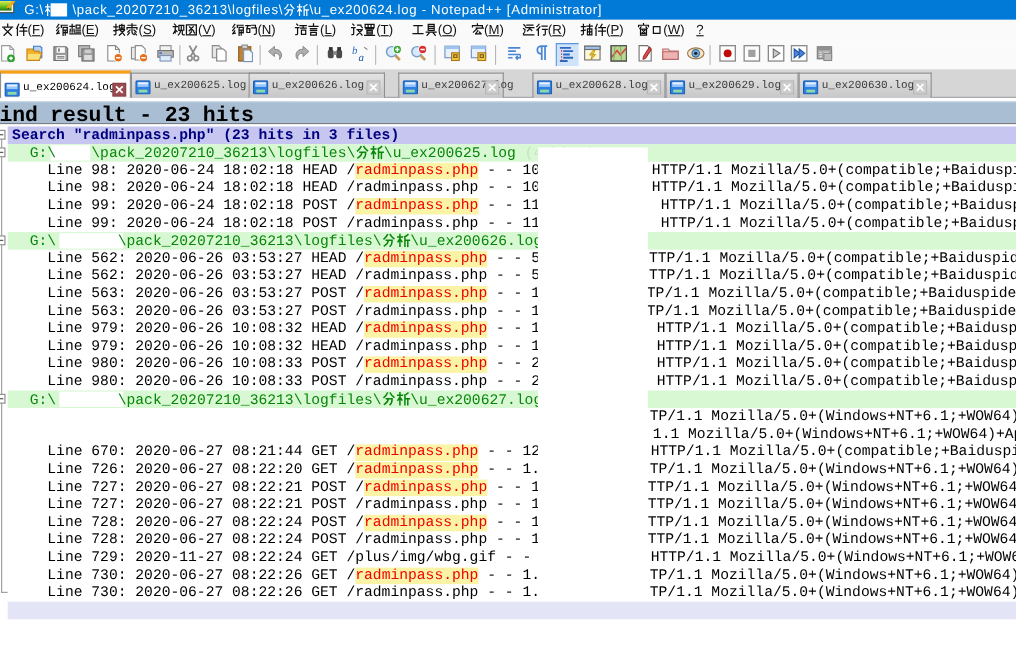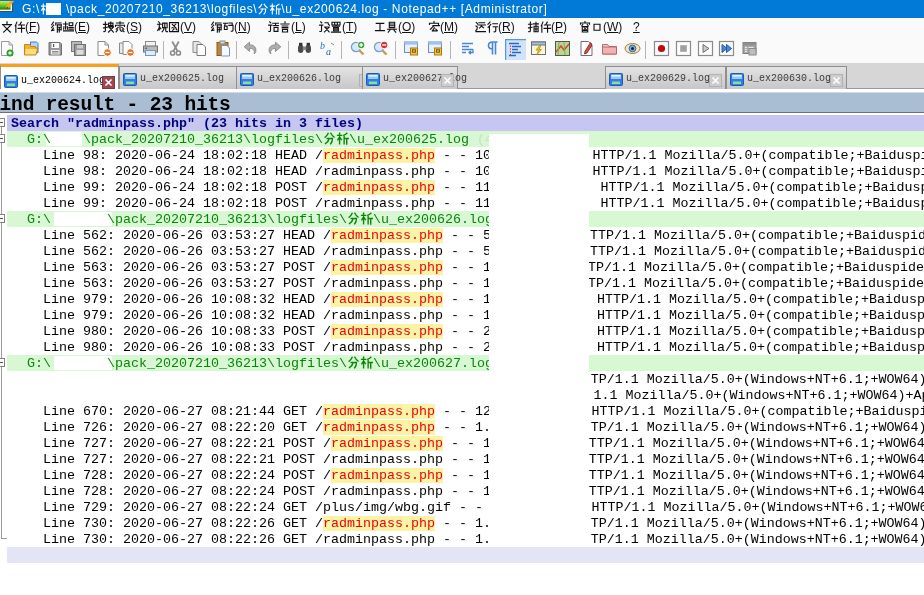--- a/index.html
+++ b/index.html
@@ -331,41 +331,54 @@
           <rect x="2" y="1.5" width="10" height="4.5" fill="#9cc6ff"></rect>
           <rect x="2.5" y="2" width="9" height="1.6" fill="#e8f2ff"></rect>
           <rect x="3" y="8.5" width="8" height="2.6" fill="#8fd8a8"></rect>
         </svg>
         <span class="tl">u_ex200625.log</span>
         <span class="tx"><svg width="13" height="13" viewBox="0 0 13 13">
             <rect x="0.5" y="0.5" width="12" height="12" fill="#cdcdcd" stroke="#b2b2b2"></rect>
             <path d="M3.5 3.5 L9.5 9.5 M9.5 3.5 L3.5 9.5" stroke="#fff" stroke-width="1.6"></path>
           </svg></span>
       </div>
-<div class="tab" style="left:236px;width:140px">
+<div class="tab" style="left:226px;width:124px">
         <svg width="14" height="13" viewBox="0 0 14 13" class="flop">
           <rect x="0.5" y="0.5" width="13" height="12" rx="1" fill="#2d7fe0" stroke="#1b5bb0"></rect>
           <rect x="2" y="1.5" width="10" height="4.5" fill="#9cc6ff"></rect>
           <rect x="2.5" y="2" width="9" height="1.6" fill="#e8f2ff"></rect>
           <rect x="3" y="8.5" width="8" height="2.6" fill="#8fd8a8"></rect>
         </svg>
         <span class="tl">u_ex200626.log</span>
         <span class="tx"><svg width="13" height="13" viewBox="0 0 13 13">
             <rect x="0.5" y="0.5" width="12" height="12" fill="#cdcdcd" stroke="#b2b2b2"></rect>
             <path d="M3.5 3.5 L9.5 9.5 M9.5 3.5 L3.5 9.5" stroke="#fff" stroke-width="1.6"></path>
           </svg></span>
       </div>
 <div class="tab" style="left:362px;width:96px">
         <svg width="14" height="13" viewBox="0 0 14 13" class="flop">
           <rect x="0.5" y="0.5" width="13" height="12" rx="1" fill="#2d7fe0" stroke="#1b5bb0"></rect>
           <rect x="2" y="1.5" width="10" height="4.5" fill="#9cc6ff"></rect>
           <rect x="2.5" y="2" width="9" height="1.6" fill="#e8f2ff"></rect>
           <rect x="3" y="8.5" width="8" height="2.6" fill="#8fd8a8"></rect>
         </svg>
         <span class="tl">u_ex200627.log</span>
+        <span class="tx"><svg width="13" height="13" viewBox="0 0 13 13">
+            <rect x="0.5" y="0.5" width="12" height="12" fill="#cdcdcd" stroke="#b2b2b2"></rect>
+            <path d="M3.5 3.5 L9.5 9.5 M9.5 3.5 L3.5 9.5" stroke="#fff" stroke-width="1.6"></path>
+          </svg></span>
+      </div>
+<div class="tab" style="left:484px;width:121px">
+        <svg width="14" height="13" viewBox="0 0 14 13" class="flop">
+          <rect x="0.5" y="0.5" width="13" height="12" rx="1" fill="#2d7fe0" stroke="#1b5bb0"></rect>
+          <rect x="2" y="1.5" width="10" height="4.5" fill="#9cc6ff"></rect>
+          <rect x="2.5" y="2" width="9" height="1.6" fill="#e8f2ff"></rect>
+          <rect x="3" y="8.5" width="8" height="2.6" fill="#8fd8a8"></rect>
+        </svg>
+        <span class="tl">u_ex200628.log</span>
         <span class="tx"><svg width="13" height="13" viewBox="0 0 13 13">
             <rect x="0.5" y="0.5" width="12" height="12" fill="#cdcdcd" stroke="#b2b2b2"></rect>
             <path d="M3.5 3.5 L9.5 9.5 M9.5 3.5 L3.5 9.5" stroke="#fff" stroke-width="1.6"></path>
           </svg></span>
       </div>
 <div class="tab" style="left:605px;width:121px">
         <svg width="14" height="13" viewBox="0 0 14 13" class="flop">
           <rect x="0.5" y="0.5" width="13" height="12" rx="1" fill="#2d7fe0" stroke="#1b5bb0"></rect>
           <rect x="2" y="1.5" width="10" height="4.5" fill="#9cc6ff"></rect>
           <rect x="2.5" y="2" width="9" height="1.6" fill="#e8f2ff"></rect>
@@ -425,21 +438,21 @@
             <path fill="none" stroke="currentColor" stroke-width="1.7" stroke-linecap="square" d="M4.4 1.4 V14.6 M2 4.2 H7 M4.2 6.4 L2.2 9.6 M4.6 6.4 L6.6 9.4 M13.4 1.6 Q11.4 3.4 9.6 4 M10 4 V14.6 M10 8 H15.4 M13.2 8 V14.8"></path>
           </svg>\u_ex200627.log</span></div>
 <div class="row" style="top:258px"><span class="t rt" style="left:590.7px">TP/1.1 Mozilla/5.0+(Windows+NT+6.1;+WOW64)+A</span></div>
 <div class="row" style="top:274px"><span class="t rt" style="left:593.5px">1.1 Mozilla/5.0+(Windows+NT+6.1;+WOW64)+Appl</span></div>
 <div class="row" style="top:290px"><span class="t lt" style="left:43px">Line 670: 2020-06-27 08:21:44 GET /<i class="hl">radminpass.php</i> - - 12</span><span class="t rt" style="left:591.5px">HTTP/1.1 Mozilla/5.0+(compatible;+Baiduspide</span></div>
 <div class="row" style="top:306px"><span class="t lt" style="left:43px">Line 726: 2020-06-27 08:22:20 GET /<i class="hl">radminpass.php</i> - - 1.</span><span class="t rt" style="left:590.7px">TP/1.1 Mozilla/5.0+(Windows+NT+6.1;+WOW64)+A</span></div>
 <div class="row" style="top:322px"><span class="t lt" style="left:43px">Line 727: 2020-06-27 08:22:21 POST /<i class="hl">radminpass.php</i> - - 1</span><span class="t rt" style="left:588.8px">TTP/1.1 Mozilla/5.0+(Windows+NT+6.1;+WOW64)+</span></div>
 <div class="row" style="top:338px"><span class="t lt" style="left:43px">Line 727: 2020-06-27 08:22:21 POST /radminpass.php - - 1</span><span class="t rt" style="left:588.8px">TTP/1.1 Mozilla/5.0+(Windows+NT+6.1;+WOW64)+</span></div>
 <div class="row" style="top:354px"><span class="t lt" style="left:43px">Line 728: 2020-06-27 08:22:24 POST /<i class="hl">radminpass.php</i> - - 1</span><span class="t rt" style="left:588.8px">TTP/1.1 Mozilla/5.0+(Windows+NT+6.1;+WOW64)+</span></div>
 <div class="row" style="top:370px"><span class="t lt" style="left:43px">Line 728: 2020-06-27 08:22:24 POST /radminpass.php - - 1</span><span class="t rt" style="left:588.8px">TTP/1.1 Mozilla/5.0+(Windows+NT+6.1;+WOW64)+</span></div>
-<div class="row" style="top:386px"><span class="t lt" style="left:43px">Line 729: 2020-06-27 08:22:24 GET /plus/img/wbg.gif - - </span><span class="t rt" style="left:591.5px">HTTP/1.1 Mozilla/5.0+(Windows+NT+6.1;+WOW64</span></div>
+<div class="row" style="top:386px"><span class="t lt" style="left:43px">Line 729: 2020-11-27 08:22:24 GET /plus/img/wbg.gif - - </span><span class="t rt" style="left:591.5px">HTTP/1.1 Mozilla/5.0+(Windows+NT+6.1;+WOW64</span></div>
 <div class="row" style="top:402px"><span class="t lt" style="left:43px">Line 730: 2020-06-27 08:22:26 GET /<i class="hl">radminpass.php</i> - - 1.</span><span class="t rt" style="left:590.7px">TP/1.1 Mozilla/5.0+(Windows+NT+6.1;+WOW64)+A</span></div>
 <div class="row" style="top:418px"><span class="t lt" style="left:43px">Line 730: 2020-06-27 08:22:26 GET /radminpass.php - - 1.</span><span class="t rt" style="left:590.7px">TP/1.1 Mozilla/5.0+(Windows+NT+6.1;+WOW64)+A</span></div>
 <div class="row" style="top:434px"><span class="band bsel"></span></div>
 <div class="fline" style="top:14px;height:412px"></div>
 <div class="fstub"></div>
 <div class="fbox" style="top:5px">
         <span></span>
       </div>
 <div class="fbox" style="top:21px">
         <span></span>

